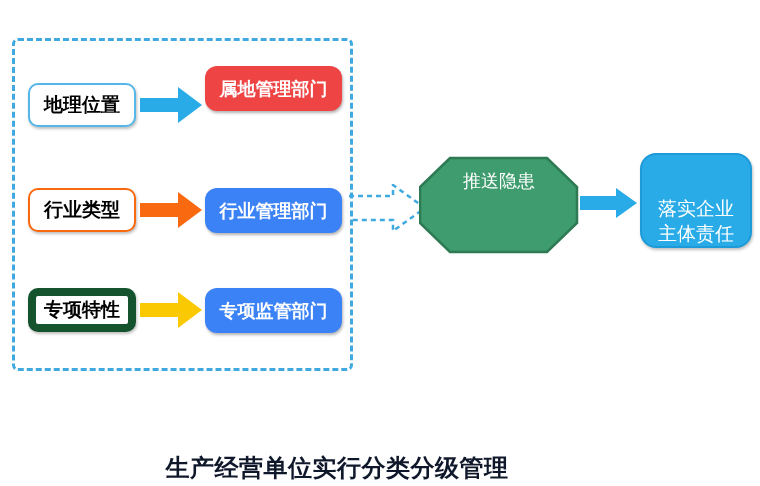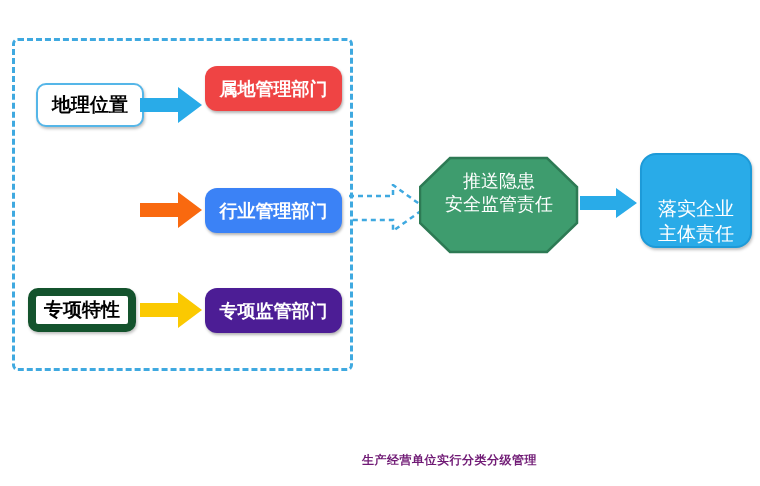--- a/index.html
+++ b/index.html
@@ -11,32 +11,32 @@
     position:absolute;left:12px;top:38px;width:341px;height:333px;
     border:3px dashed #3fa9e0;border-radius:6px;box-sizing:border-box;
   }
   .src{
     position:absolute;left:28px;width:108px;height:44px;box-sizing:border-box;
     background:#ffffff;border-radius:10px;
     display:flex;align-items:center;justify-content:center;
     font-weight:bold;font-size:19px;color:#000000;
     box-shadow:1px 2px 3px rgba(0,0,0,0.25);
   }
-  .src.r1{top:83px;border:2px solid #55b6e8;margin-left:8px;}
+  .src.r1{top:83px;border:2px solid #55b6e8;}
   .src.r2{top:188px;border:2px solid #f9690f;}
   .src.r3{top:288px;border:8px solid #14532d;}
   .dst{
     position:absolute;left:205px;width:137px;height:45px;box-sizing:border-box;
     border-radius:12px;display:flex;align-items:center;justify-content:center;
     font-weight:bold;font-size:18px;color:#ffffff;
     box-shadow:1px 2px 3px rgba(0,0,0,0.3);
   }
   .dst.r1{top:66px;background:#ef4444;}
   .dst.r2{top:188px;background:#3b82f6;}
-  .dst.r3{top:288px;background:#4c1d95;align-items:center;}
+  .dst.r3{top:288px;background:#3b82f6;align-items:center;}
   svg.arr{position:absolute;left:140px;width:62px;height:36px;}
   svg.arr.r1{top:87px;}
   svg.arr.r2{top:192px;}
   svg.arr.r3{top:292px;}
   .fill-blue{fill:#29abe8;}
   .fill-orange{fill:#f9690f;}
   .fill-yellow{fill:#fbc901;}
   svg.dashed-arrow{position:absolute;left:348px;top:184px;width:80px;height:48px;}
   svg.hub-shape{position:absolute;left:419px;top:156px;width:160px;height:98px;}
   .hub-text{
@@ -45,41 +45,44 @@
   }
   svg.result-arrow{position:absolute;left:580px;top:188px;width:58px;height:30px;}
   .result-box{
     position:absolute;left:640px;top:153px;width:112px;height:95px;box-sizing:border-box;
     background:#29abe8;border:2px solid #1d9ad8;border-radius:16px;
     display:flex;flex-direction:column;align-items:center;justify-content:flex-end;
     font-family:"Liberation Serif", serif;font-size:19px;line-height:25px;color:#ffffff;
     box-shadow:1px 2px 3px rgba(0,0,0,0.25);
   }
   .caption{
-    position:absolute;left:137px;top:452px;width:400px;text-align:right;
-    font-weight:bold;font-size:12px;color:#701a75;letter-spacing:0.5px;
+    position:absolute;left:137px;top:452px;width:400px;text-align:center;
+    font-weight:bold;font-size:24px;color:#0f172a;letter-spacing:0.5px;
   }
 </style>
 </head>
 <body>
 
 <div class="stage">
 
   <div class="frame"></div>
 
   <div class="src r1">
     <span>地理位置</span>
   </div>
   <svg class="arr r1" viewBox="0 0 62 36">
     <polygon class="fill-blue" points="0,11 38,11 38,0 62,18 38,36 38,25 0,25"></polygon>
   </svg>
   <div class="dst r1">
     <span>属地管理部门</span>
   </div>
 
+  <div class="src r2">
+    <span>行业类型</span>
+  </div>
   <svg class="arr r2" viewBox="0 0 62 36">
     <polygon class="fill-orange" points="0,11 38,11 38,0 62,18 38,36 38,25 0,25"></polygon>
   </svg>
   <div class="dst r2">
     <span>行业管理部门</span>
   </div>
 
   <div class="src r3">
     <span>专项特性</span>
   </div>
@@ -92,21 +95,20 @@
 
   <svg class="dashed-arrow" viewBox="0 0 80 48">
     <polyline points="1,12 45,12 45,1 77,24 45,47 45,36 1,36" fill="none" stroke="#3fa9e0" stroke-width="2.5" stroke-dasharray="5,4"></polyline>
   </svg>
 
   <svg class="hub-shape" viewBox="0 0 160 98">
     <polygon points="31,2 128,2 158,31 158,67 128,96 31,96 1,67 1,31" fill="#3e9c6e" stroke="#2d7a54" stroke-width="2.5"></polygon>
   </svg>
   <div class="hub-text">
     <div>推送隐患</div>
-    <div>安全监管责任</div>
   </div>
 
   <svg class="result-arrow" viewBox="0 0 58 30">
     <polygon class="fill-blue" points="0,8 36,8 36,0 57,15 36,30 36,22 0,22"></polygon>
   </svg>
 
   <div class="result-box">
     <div>落实企业</div>
     <div>主体责任</div>
   </div>

